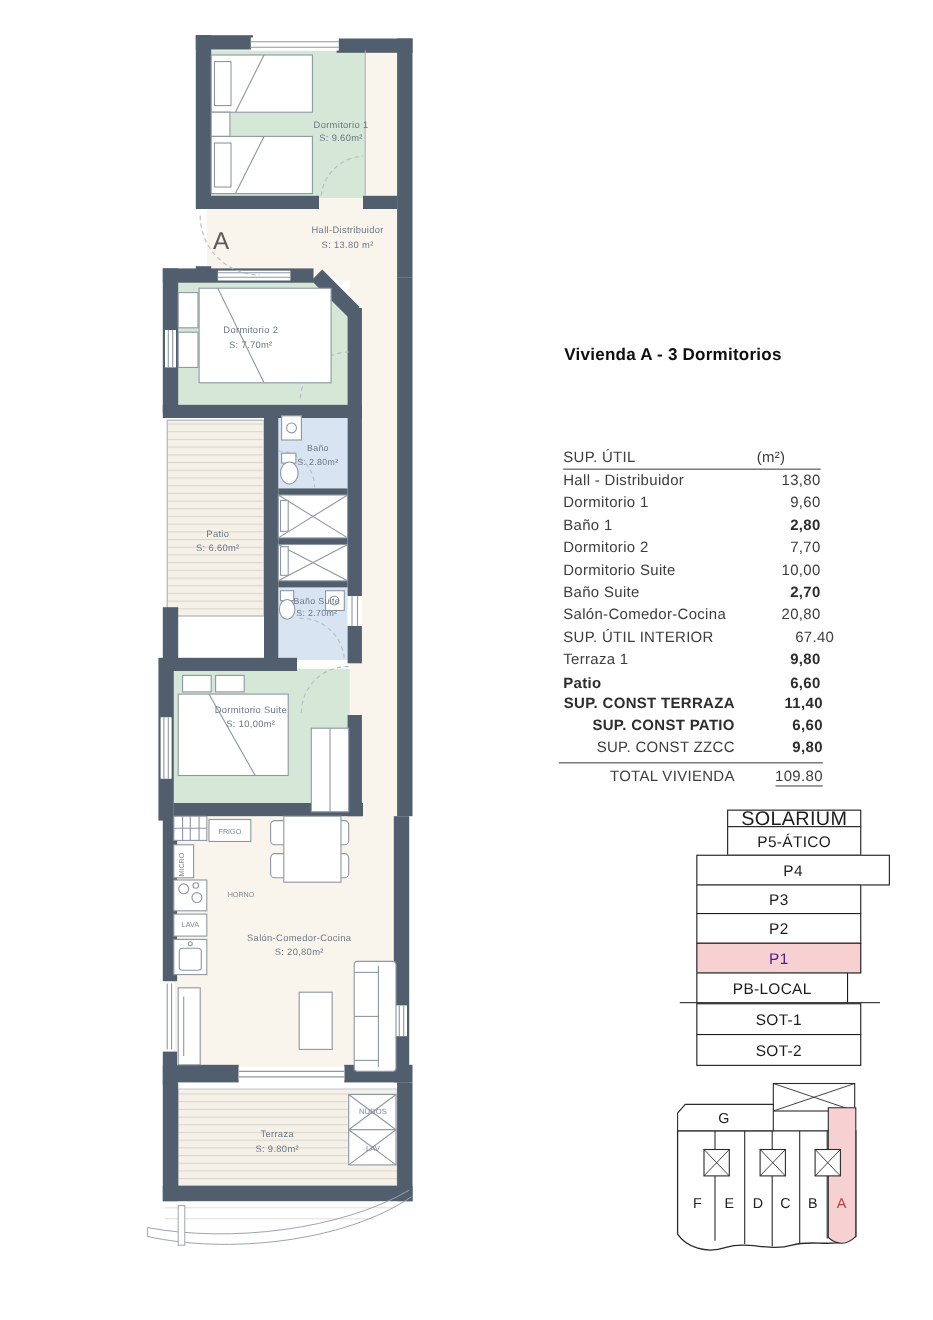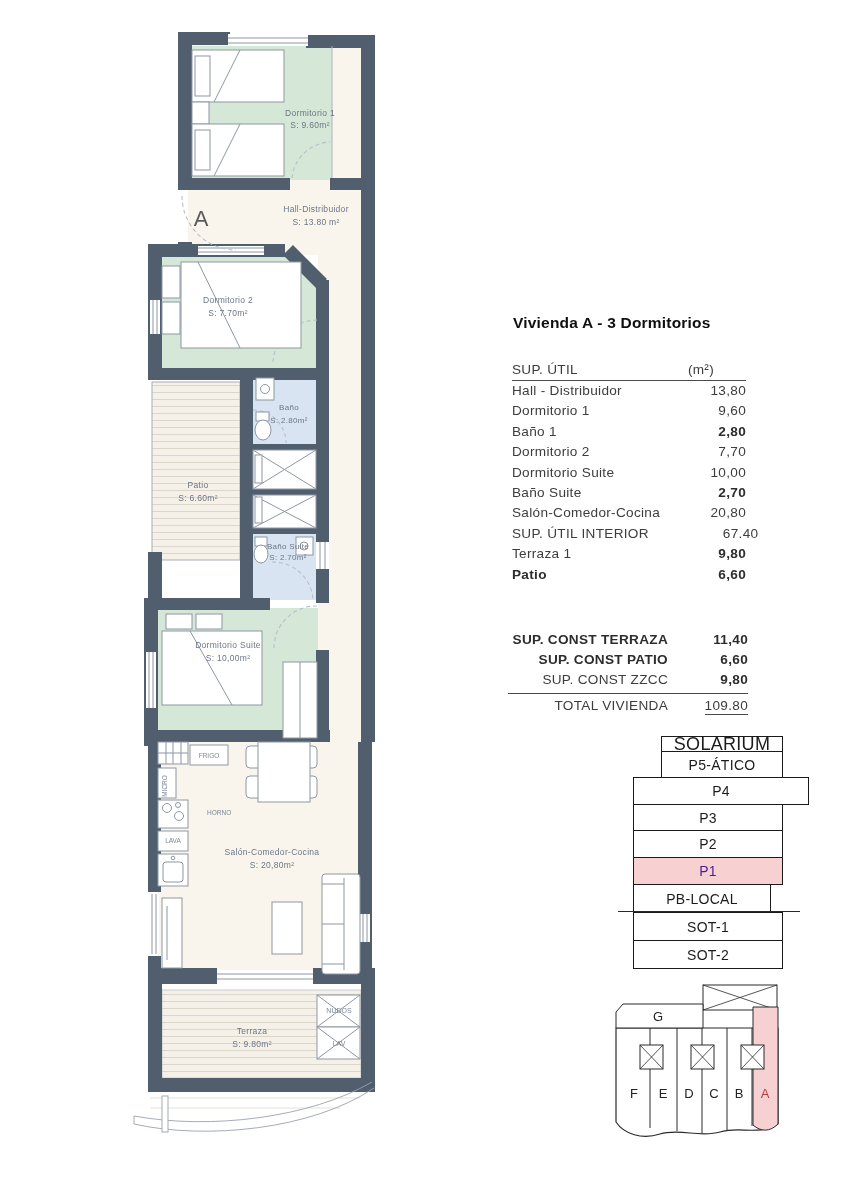--- a/index.html
+++ b/index.html
@@ -7,21 +7,21 @@
         font-family:"Liberation Sans",sans-serif;color:#3d3d3d;}
   .abs{position:absolute;}
 
   
   .title{position:absolute;left:513px;top:314px;font-size:15.5px;font-weight:bold;
          color:#0f0f0f;letter-spacing:.2px;}
 
   
   .util{position:absolute;left:512px;top:362px;width:234px;font-size:13.6px;letter-spacing:.3px;}
   .util .hdr{display:flex;justify-content:space-between;align-items:baseline;
-             padding-bottom:3px;border-bottom:1.4px solid #4a4a4a;color:#3d3d3d;}
+             padding-bottom:3px;border-bottom:1.4px solid #4a4a4a;color:#3d3d3d;margin-top:46px;}
   .util .hdr .unit{margin-right:32px;}
   .util .row{display:flex;justify-content:space-between;align-items:flex-start;height:20.4px;line-height:20.4px;}
   .util .row .lbl{white-space:nowrap;}
   .util .row.indent .lbl{flex:1;text-align:right;padding-right:74px;}
   .b{font-weight:bold;color:#2d2d2d;}
 
   
   .const{position:absolute;left:508px;top:630px;width:240px;font-size:13.6px;letter-spacing:.3px;}
   .const .row{display:flex;justify-content:flex-end;align-items:baseline;height:20.2px;line-height:20.2px;}
   .const .row .lbl{text-align:right;}

